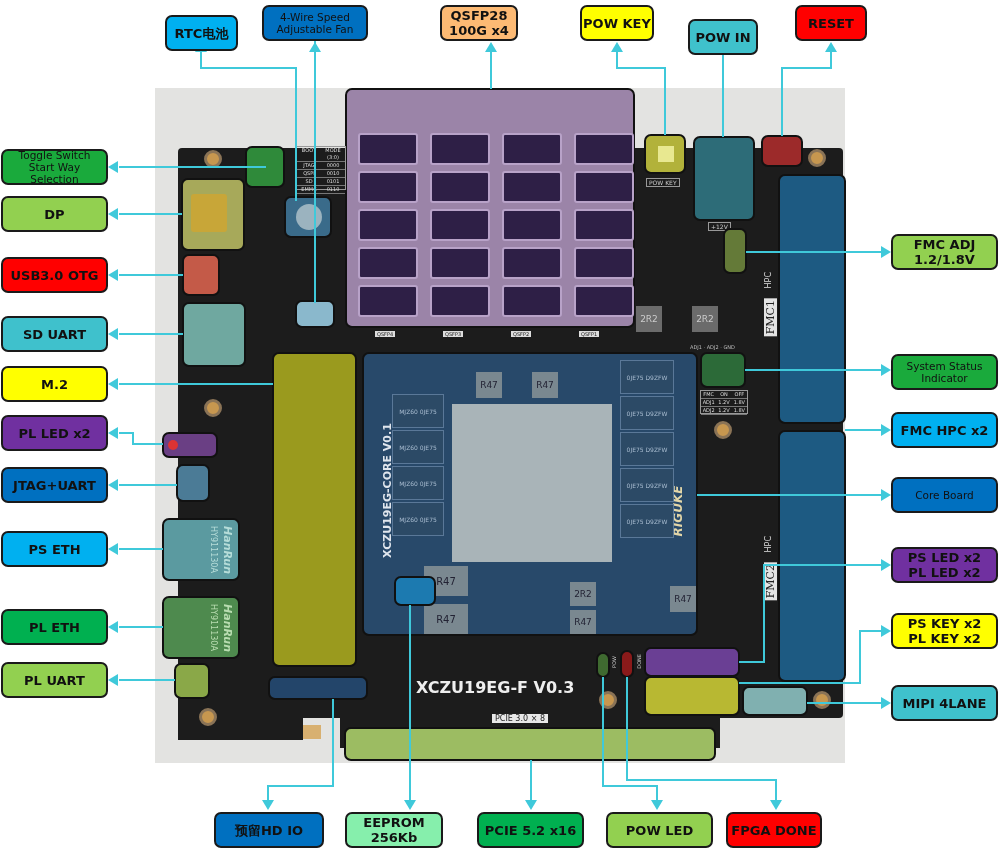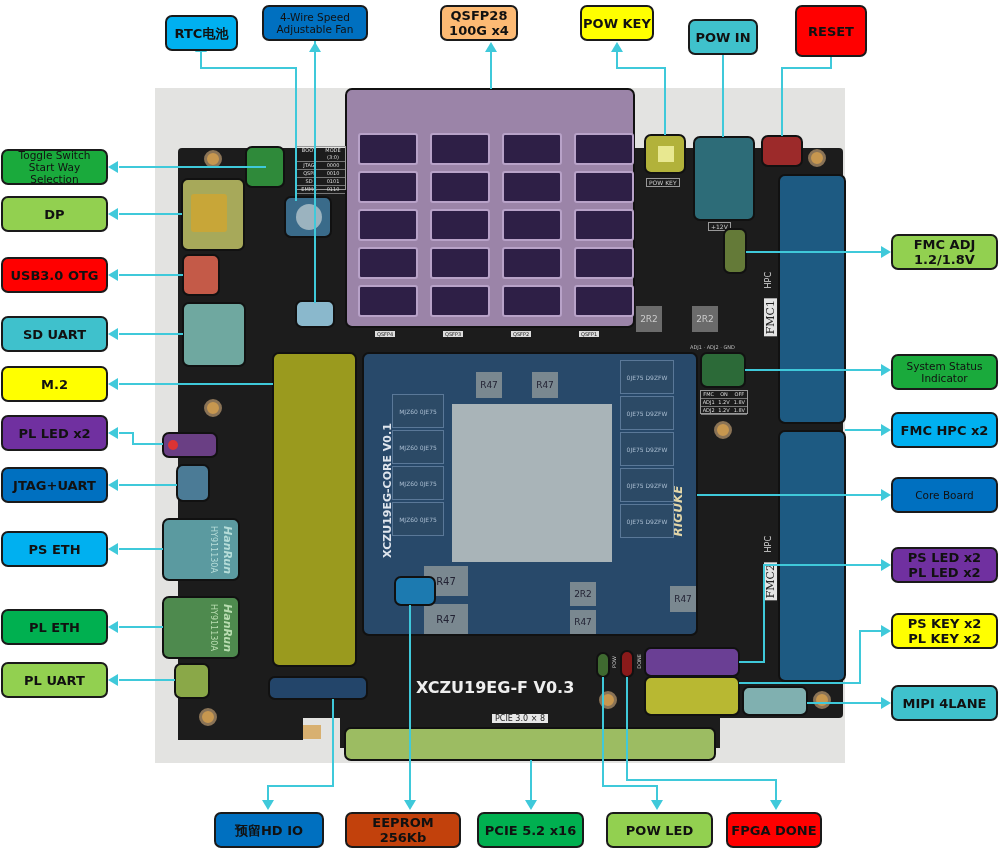--- a/index.html
+++ b/index.html
@@ -289,21 +289,21 @@
   </div>
 
 <div id="callouts">
     <div class="lbl" style="left: 165px; top: 15px; width: 73px; height: 36px; background: rgb(0, 176, 240);">RTC电池</div>
     <div class="lbl thin" style="left: 262px; top: 5px; width: 106px; height: 36px; background: rgb(0, 112, 192);">4-Wire Speed
 Adjustable Fan</div>
     <div class="lbl" style="left: 440px; top: 5px; width: 78px; height: 36px; background: #fdba74;">QSFP28
 100G x4</div>
     <div class="lbl" style="left: 580px; top: 5px; width: 74px; height: 36px; background: rgb(255, 255, 0);">POW KEY</div>
     <div class="lbl" style="left: 688px; top: 19px; width: 70px; height: 36px; background: rgb(63, 193, 204);">POW IN</div>
-    <div class="lbl" style="left: 795px; top: 5px; width: 72px; height: 52px; background: rgb(255, 0, 0);">RESET</div>
+    <div class="lbl" style="left: 795px; top: 5px; width: 72px; height: 36px; background: rgb(255, 0, 0);">RESET</div>
     <div class="lbl thin" style="left: 1px; top: 149px; width: 107px; height: 36px; background: rgb(26, 170, 60);">Toggle Switch
 Start Way Selection</div>
     <div class="lbl" style="left: 1px; top: 196px; width: 107px; height: 36px; background: rgb(146, 208, 80);">DP</div>
     <div class="lbl" style="left: 1px; top: 257px; width: 107px; height: 36px; background: rgb(255, 0, 0);">USB3.0 OTG</div>
     <div class="lbl" style="left: 1px; top: 316px; width: 107px; height: 36px; background: rgb(63, 193, 204);">SD UART</div>
     <div class="lbl" style="left: 1px; top: 366px; width: 107px; height: 36px; background: rgb(255, 255, 0);">M.2</div>
     <div class="lbl" style="left: 1px; top: 415px; width: 107px; height: 36px; background: rgb(112, 48, 160);">PL LED x2</div>
     <div class="lbl" style="left: 1px; top: 467px; width: 107px; height: 36px; background: rgb(0, 112, 192);">JTAG+UART</div>
     <div class="lbl" style="left: 1px; top: 531px; width: 107px; height: 36px; background: rgb(0, 176, 240);">PS ETH</div>
     <div class="lbl" style="left: 1px; top: 609px; width: 107px; height: 36px; background: rgb(0, 176, 80);">PL ETH</div>
@@ -313,18 +313,18 @@
     <div class="lbl thin" style="left: 891px; top: 354px; width: 107px; height: 36px; background: rgb(26, 170, 60);">System Status
 Indicator</div>
     <div class="lbl" style="left: 891px; top: 412px; width: 107px; height: 36px; background: rgb(0, 176, 240);">FMC HPC x2</div>
     <div class="lbl thin" style="left: 891px; top: 477px; width: 107px; height: 36px; background: rgb(0, 112, 192);">Core Board</div>
     <div class="lbl" style="left: 891px; top: 547px; width: 107px; height: 36px; background: rgb(112, 48, 160);">PS LED x2
 PL LED x2</div>
     <div class="lbl" style="left: 891px; top: 613px; width: 107px; height: 36px; background: rgb(255, 255, 0);">PS KEY x2
 PL KEY x2</div>
     <div class="lbl" style="left: 891px; top: 685px; width: 107px; height: 36px; background: rgb(63, 193, 204);">MIPI 4LANE</div>
     <div class="lbl" style="left: 214px; top: 812px; width: 110px; height: 36px; background: rgb(0, 112, 192);">预留HD IO</div>
-    <div class="lbl" style="left: 345px; top: 812px; width: 116px; height: 36px; background: #c2410c;">EEPROM
+    <div class="lbl" style="left: 345px; top: 812px; width: 98px; height: 36px; background: #86efac;">EEPROM
 256Kb</div>
     <div class="lbl" style="left: 477px; top: 812px; width: 107px; height: 36px; background: rgb(0, 176, 80);">PCIE 5.2 x16</div>
     <div class="lbl" style="left: 606px; top: 812px; width: 107px; height: 36px; background: rgb(146, 208, 80);">POW LED</div>
     <div class="lbl" style="left: 726px; top: 812px; width: 96px; height: 36px; background: rgb(255, 0, 0);">FPGA DONE</div>
   </div>
 
 </body></html>

